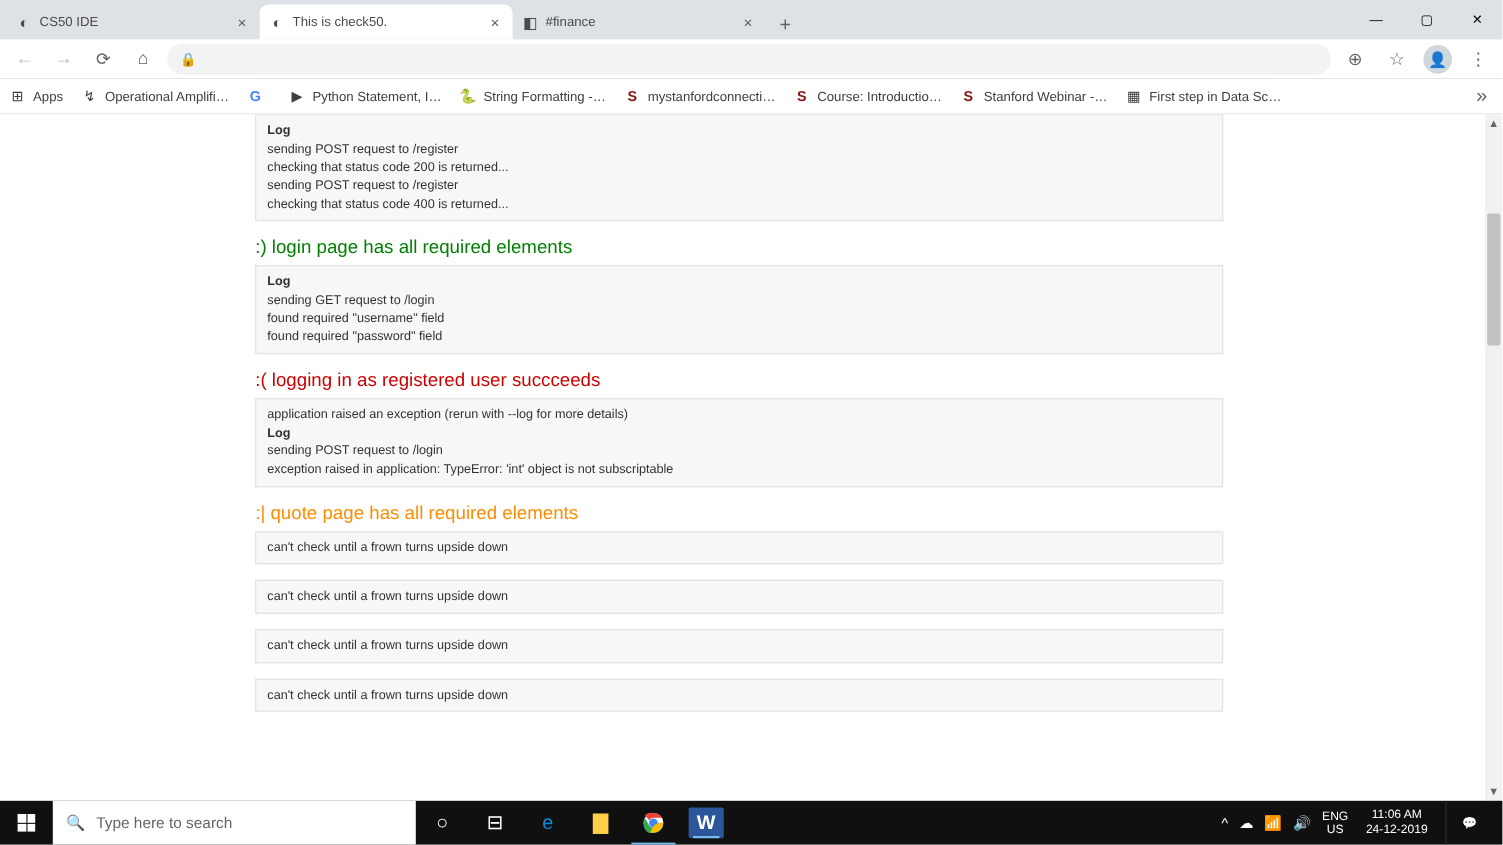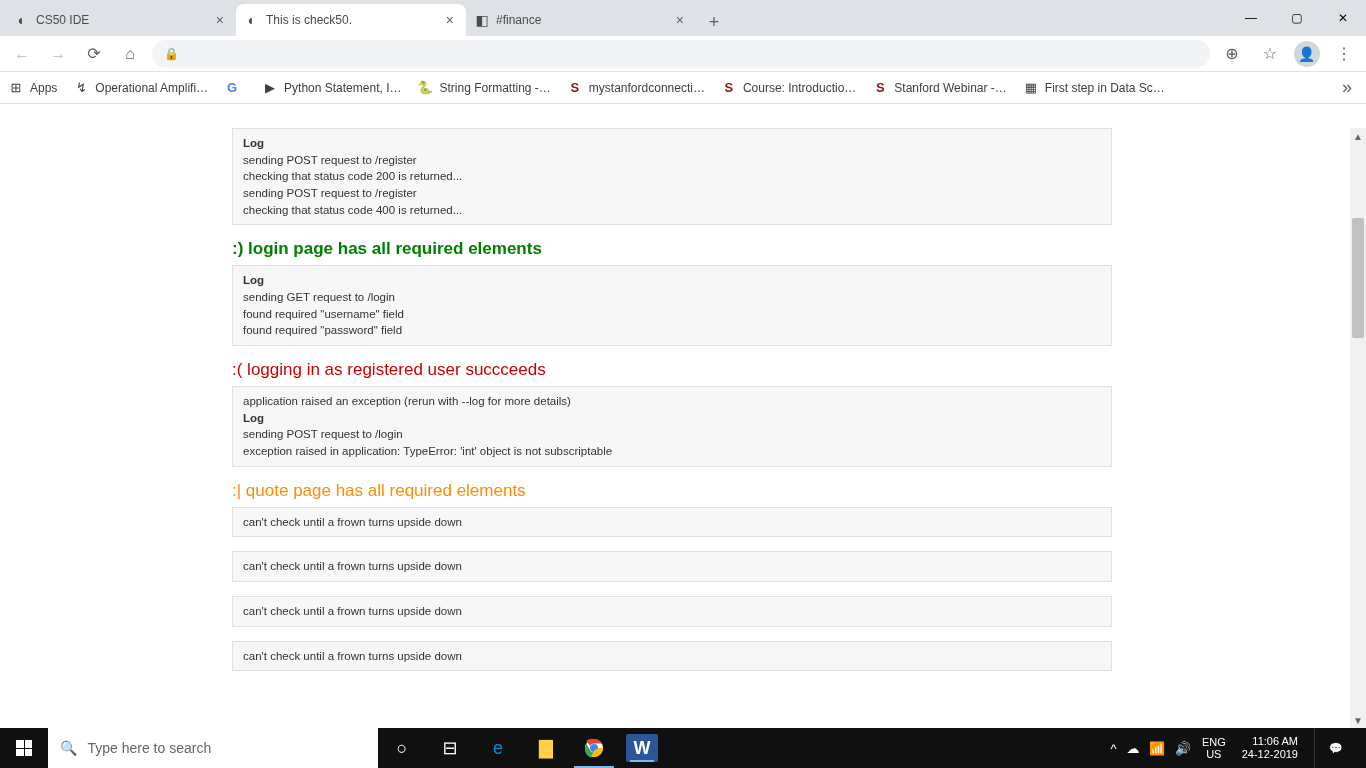--- a/index.html
+++ b/index.html
@@ -25,29 +25,29 @@
     .addr .path { color:#6c6c6c; }
     .toolbar-right { display:flex; align-items:center; gap:10px; }
     .avatar { width:26px; height:26px; border-radius:50%; background:#cfd8dc; display:flex; align-items:center; justify-content:center; font-size:14px; }
 
     .bookmarks { height: 32px; background:#fff; border-bottom:1px solid #e3e3e3; display:flex; align-items:center; padding:0 8px; gap:16px; font-size:12px; color:#3c4043; }
     .bm { display:flex; align-items:center; gap:6px; white-space:nowrap; }
     .bm .ico { width:16px; height:16px; display:inline-flex; align-items:center; justify-content:center; font-size:13px; }
     .bm-overflow { margin-left:auto; font-size:18px; color:#5f6368; padding-right:6px; }
 
     
-    .page-viewport { position:absolute; top:104px; bottom:40px; left:0; right:0; overflow:hidden; background:#fff;margin-top:24px; }
+    .page-viewport { position:absolute; top:104px; bottom:40px; left:0; right:0; overflow:hidden; background:#fff; }
     .page-scroll { position:absolute; top:0; left:0; right:16px; bottom:0; overflow:hidden; }
     .content { width: 880px; margin-left: 232px; padding-top: 0; font-family: Arial, sans-serif; }
 
     .logbox { border:1px solid #e0e0e0; background:#f7f7f7; padding:6px 10px; font-size:11.5px; line-height:1.45; color:#333; margin-bottom:14px; }
     .logbox .logtitle { font-weight:bold; }
 
     .check-title { font-size:17px; margin: 8px 0 6px; font-weight:400; }
-    .check-title.pass { color:#008000;font-weight:bold; }
+    .check-title.pass { color:#008000; }
     .check-title.fail { color:#cc0000; }
     .check-title.skip { color:#ff8c00; }
 
     
     .vscroll { position:absolute; right:0; top:0; bottom:0; width:16px; background:#f1f1f1; }
     .vscroll .thumb { position:absolute; left:2px; right:2px; top:90px; height:120px; background:#c1c1c1; border-radius:2px; }
     .vscroll .arrow { position:absolute; left:0; right:0; height:16px; display:flex; align-items:center; justify-content:center; font-size:10px; color:#666; }
     .vscroll .arrow.up { top:0; }
     .vscroll .arrow.down { bottom:0; }
 
@@ -55,21 +55,21 @@
     .taskbar { position:absolute; bottom:0; left:0; right:0; height:40px; background:#101010; color:#fff; display:flex; align-items:center; font-size:12px; }
     .start { width:48px; height:40px; display:flex; align-items:center; justify-content:center; }
     .win-logo { width:16px; height:16px; display:grid; grid-template-columns:1fr 1fr; grid-template-rows:1fr 1fr; gap:1px; }
     .win-logo div { background:#fff; }
     .search-box { width:330px; height:40px; background:#fff; color:#666; display:flex; align-items:center; padding:0 12px; gap:10px; font-size:14px; }
     .task-icons { display:flex; align-items:center; height:40px; }
     .task-icons .ti { width:48px; height:40px; display:flex; align-items:center; justify-content:center; font-size:18px; position:relative; }
     .task-icons .ti.active::after { content:""; position:absolute; bottom:0; left:4px; right:4px; height:2px; background:#76b9ed; }
     .tray { margin-left:auto; display:flex; align-items:center; gap:10px; padding-right:8px; font-size:11px; }
     .tray .lang { text-align:center; line-height:1.1; }
-    .tray .clock { text-align:right; line-height:1.2; padding:0 6px; }
+    .tray .clock { text-align:center; line-height:1.2; padding:0 6px; }
     .tray .ic { font-size:13px; }
     .notif { width:44px; height:40px; display:flex; align-items:center; justify-content:center; border-left:1px solid #333; }
 
     svg { display:block; }
   </style>
 </head>
 <body>
 
 <div class="tab-strip">
   <div class="tab">

